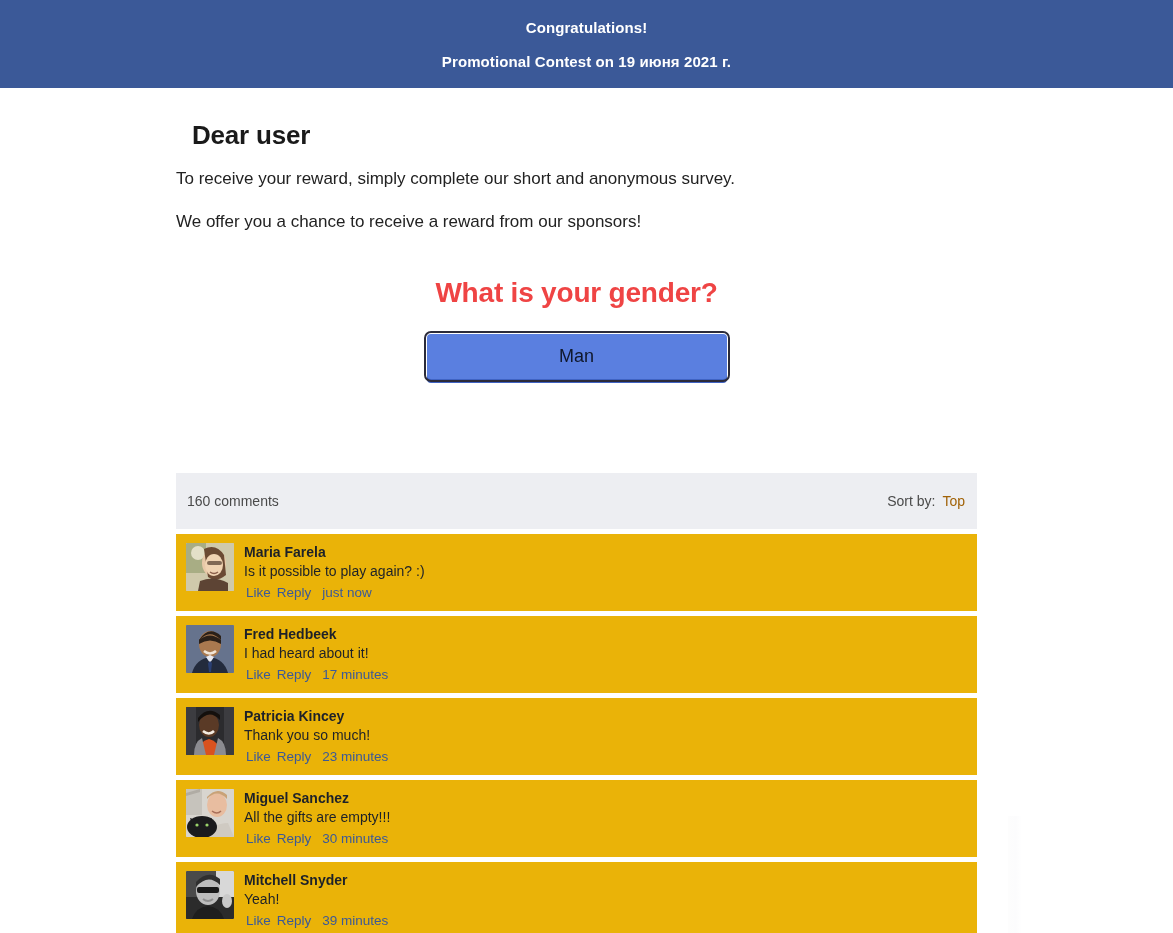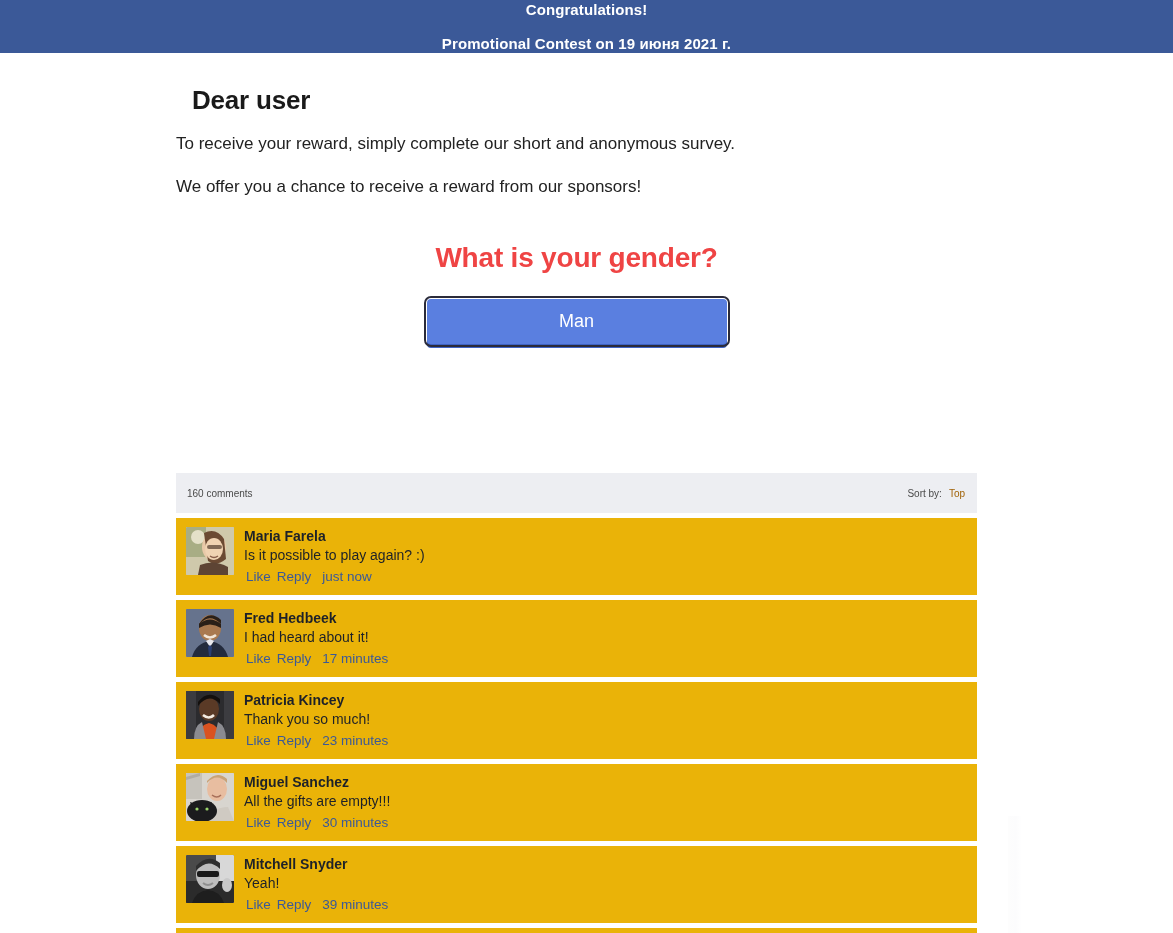--- a/index.html
+++ b/index.html
@@ -11,21 +11,21 @@
     height: 933px;
     background: #ffffff;
     font-family: "Liberation Sans", sans-serif;
     overflow: hidden;
     position: relative;
   }
 
   
   .banner {
     width: 100%;
-    height: 53px;
+    height: 88px;
     background: #3b5998;
     color: #ffffff;
     display: flex;
     flex-direction: column;
     align-items: center;
     justify-content: center;
     box-sizing: border-box;
   }
   .banner-line1 {
     font-size: 15px;
@@ -83,21 +83,21 @@
   .answers {
     margin-top: 23px;
     display: flex;
     justify-content: center;
     gap: 17px;
   }
   .answer-btn {
     width: 300px;
     height: 45px;
     background: #5a7fe0;
-    color: #ffffff;
+    color: #0f172a;
     font-size: 18px;
     font-family: "Liberation Sans", sans-serif;
     border: none;
     border-radius: 4px;
     box-shadow: 0 4px 0 #3f63c4;
     cursor: pointer;
     display: flex;
     align-items: center;
     justify-content: center;
     padding: 12px;
@@ -109,28 +109,28 @@
   }
 
   
   .comments {
     position: absolute;
     left: 176px;
     top: 473px;
     width: 801px;
   }
   .comments-head {
-    height: 40px;
+    height: 56px;
     background: #edeef2;
     display: flex;
     align-items: center;
     justify-content: space-between;
     padding: 0 12px 0 11px;
     box-sizing: border-box;
-    font-size: 10px;
+    font-size: 14px;
     color: #4a4a4a;
   }
   .comments-count { color: #4a4a4a; }
   .sort { display: flex; gap: 7px; }
   .sort-label { color: #4a4a4a; }
   .sort-value { color: #a16207; }
 
   .comment {
     background: #eab308;
     margin-top: 5px;

